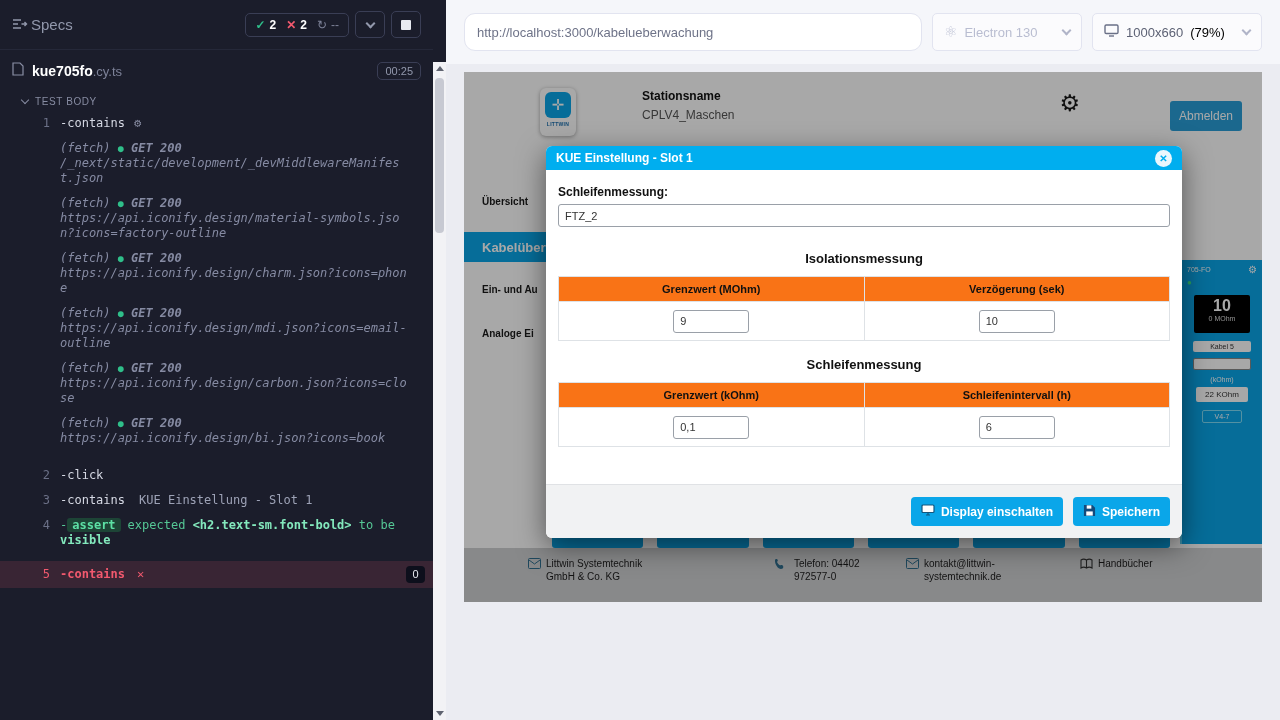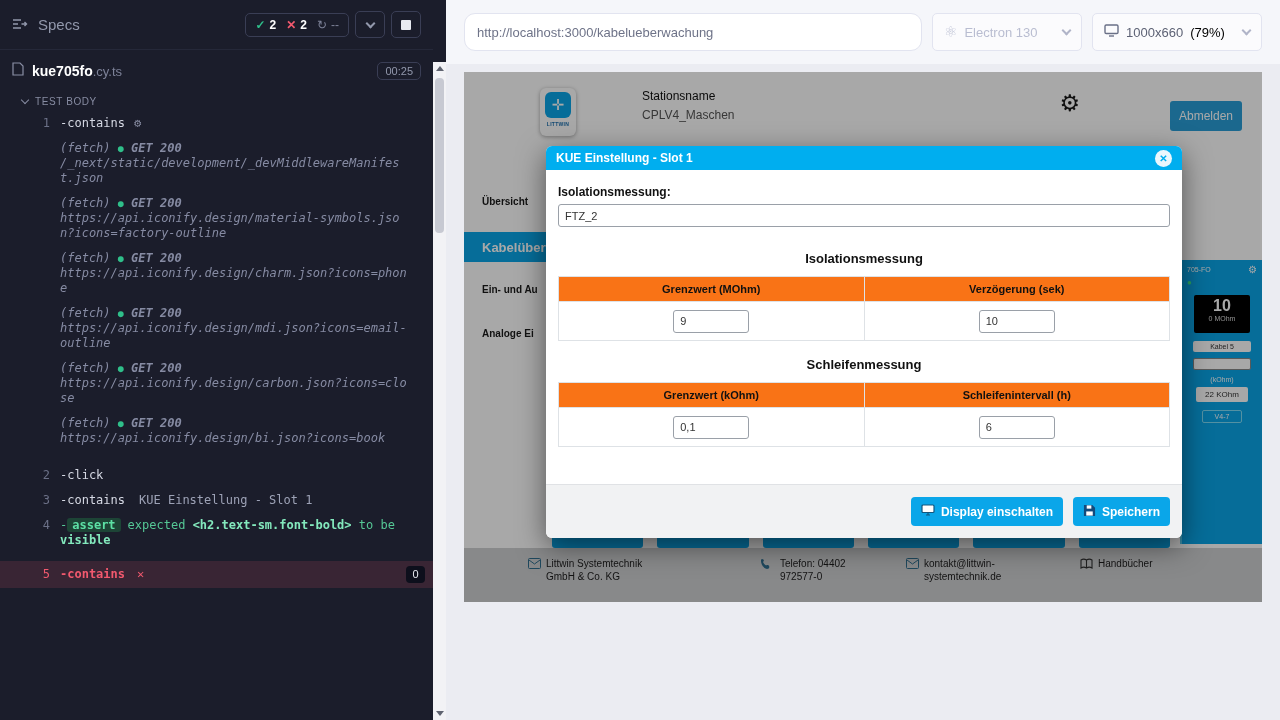--- a/index.html
+++ b/index.html
@@ -1,21 +1,21 @@
 <!DOCTYPE html>
 <html><head>
 <meta charset="utf-8">
 <style>
   * { box-sizing: border-box; margin: 0; padding: 0; }
   html,body { width:1280px; height:720px; overflow:hidden; }
   body { font-family:"Liberation Sans", sans-serif; background:#ebecf2; position:relative; }
 
   
   .sidebar { position:absolute; left:0; top:0; width:433px; height:720px; background:#1b1d2b; color:#c6c9d8; }
-  .sb-header { height:50px; display:flex; align-items:center; padding:0 12px; gap:10px; border-bottom:1px solid #252839; }
+  .sb-header { height:50px; display:flex; align-items:center; padding:0 12px; gap:3px; border-bottom:1px solid #252839; }
   .specs-title { color:#9298ac; font-size:15px; }
   .sb-right { margin-left:auto; display:flex; gap:6px; align-items:center; }
   .stats { display:flex; align-items:center; gap:10px; border:1px solid #3a3e55; border-radius:5px; padding:4px 9px; font-size:12px; font-weight:bold; color:#fff; }
   .stat { display:flex; gap:4px; align-items:center; }
   .ic-check { color:#2fbf8a; font-style:normal; }
   .ic-cross { color:#f2596e; font-style:normal; }
   .ic-refresh { color:#7d8298; font-weight:normal; }
   .pend { color:#7d8298; font-weight:normal; }
   .btnbox { width:30px; height:27px; border:1px solid #3a3e55; border-radius:5px; display:flex; align-items:center; justify-content:center; color:#9298ac; cursor:pointer; }
   .chev-dn { width:7px; height:7px; border-right:2px solid #9298ac; border-bottom:2px solid #9298ac; transform:rotate(45deg); margin-top:-3px; }
@@ -71,21 +71,21 @@
 
   .stage { position:relative; height:656px; }
   .app { position:absolute; left:18px; top:8px; width:798px; height:530px; background:#fff; overflow:hidden; }
 
   
   .app-header { position:absolute; top:0; left:0; right:0; height:72px; background:#fff; }
   .logo { position:absolute; left:76px; top:16px; width:36px; height:48px; background:#fff; border-radius:6px; box-shadow:0 1px 4px rgba(0,0,0,.35); display:flex; flex-direction:column; align-items:center; padding-top:4px; }
   .logo-emblem { width:26px; height:26px; background:#0aa6e9; border-radius:6px; color:#fff; font-size:15px; display:flex; align-items:center; justify-content:center; }
   .logo-text { font-size:5px; color:#1b6fae; font-weight:bold; margin-top:3px; letter-spacing:.3px; }
   .station { position:absolute; left:178px; top:17px; }
-  .station-label { font-size:12px; font-weight:normal; color:#111; }
+  .station-label { font-size:12px; font-weight:bold; color:#111; }
   .station-name { font-size:12px; color:#555; margin-top:5px; }
   .app-gear { position:absolute; right:182px; top:20px; font-size:23px; color:#1a1a1a; cursor:pointer; line-height:1; }
   .logout-btn { position:absolute; right:20px; top:29px; width:72px; height:30px; background:#2a9fd8; color:#fff; border:none; border-radius:3px; font-size:12px; display:flex; align-items:center; justify-content:center; cursor:pointer; font-family:"Liberation Sans",sans-serif; }
 
   .nav-item { position:absolute; left:18px; font-size:10px; font-weight:bold; color:#1a1a1a; cursor:pointer; white-space:nowrap; }
   .nav-active { position:absolute; left:0; top:160px; width:103px; height:30px; background:#0aa6e9; color:#fff; display:flex; align-items:center; padding-left:18px; font-size:13px; font-weight:bold; overflow:hidden; white-space:nowrap; cursor:pointer; }
 
   .side-card { position:absolute; right:0; top:188px; width:82px; height:284px; background:#0aa6e9; border-left:2px solid #57cdf2; padding:4px 5px; overflow:hidden; }
   .sc-head { display:flex; align-items:center; gap:3px; color:#fff; font-size:7px; }
   .sc-gear { margin-left:auto; font-size:10px; color:#fff; }
@@ -323,21 +323,21 @@
       </div>
 
       <div class="app-footer">
         <div class="f-col" style="left:64px;width:140px;">
           <span class="f-ic"><svg width="13" height="11" viewBox="0 0 13 11">
                 <rect x=".5" y=".5" width="12" height="10" rx="1" fill="none" stroke="#2f6e8e"></rect>
                 <path d="m1 2 5.5 4L12 2" fill="none" stroke="#2f6e8e"></path>
               </svg></span>
           <span>Littwin Systemtechnik GmbH &amp; Co. KG</span>
         </div>
-        <div class="f-col" style="left:296px;width:100px;gap:8px;">
+        <div class="f-col" style="left:310px;width:100px;gap:8px;">
           <span class="f-ic"><svg width="12" height="12" viewBox="0 0 12 12">
                 <path d="M2 1c2.5 0 2 2.6 1 2.8.3 1.4 1.5 2.9 3.2 3.7C7 6.6 9.3 7 9.3 9c0 1-.8 2-2.3 2C4 11 1 6.5 1 3c0-1 0-2 1-2z" fill="#2f6e8e"></path>
               </svg></span>
           <span>Telefon: 04402 972577-0</span>
         </div>
         <div class="f-col" style="left:442px;width:110px;">
           <span class="f-ic"><svg width="13" height="11" viewBox="0 0 13 11">
                 <rect x=".5" y=".5" width="12" height="10" rx="1" fill="none" stroke="#2f6e8e"></rect>
                 <path d="m1 2 5.5 4L12 2" fill="none" stroke="#2f6e8e"></path>
               </svg></span>
@@ -352,21 +352,21 @@
       </div>
 
       <div class="backdrop"></div>
 
       <div class="modal">
         <div class="modal-title">
           <span>KUE Einstellung - Slot 1</span>
           <span class="modal-close">✕</span>
         </div>
         <div class="modal-body">
-          <div class="cable-label">Isolationsmessung:</div>
+          <div class="cable-label">Schleifenmessung:</div>
           <input class="cable-input" value="FTZ_2" style="">
 
           <div class="section-title">Isolationsmessung</div>
           <table class="mtable">
             <tbody>
                 <tr>
               <th>Grenzwert (MOhm)</th>
               <th>Verzögerung (sek)</th>
             </tr>
             <tr>

